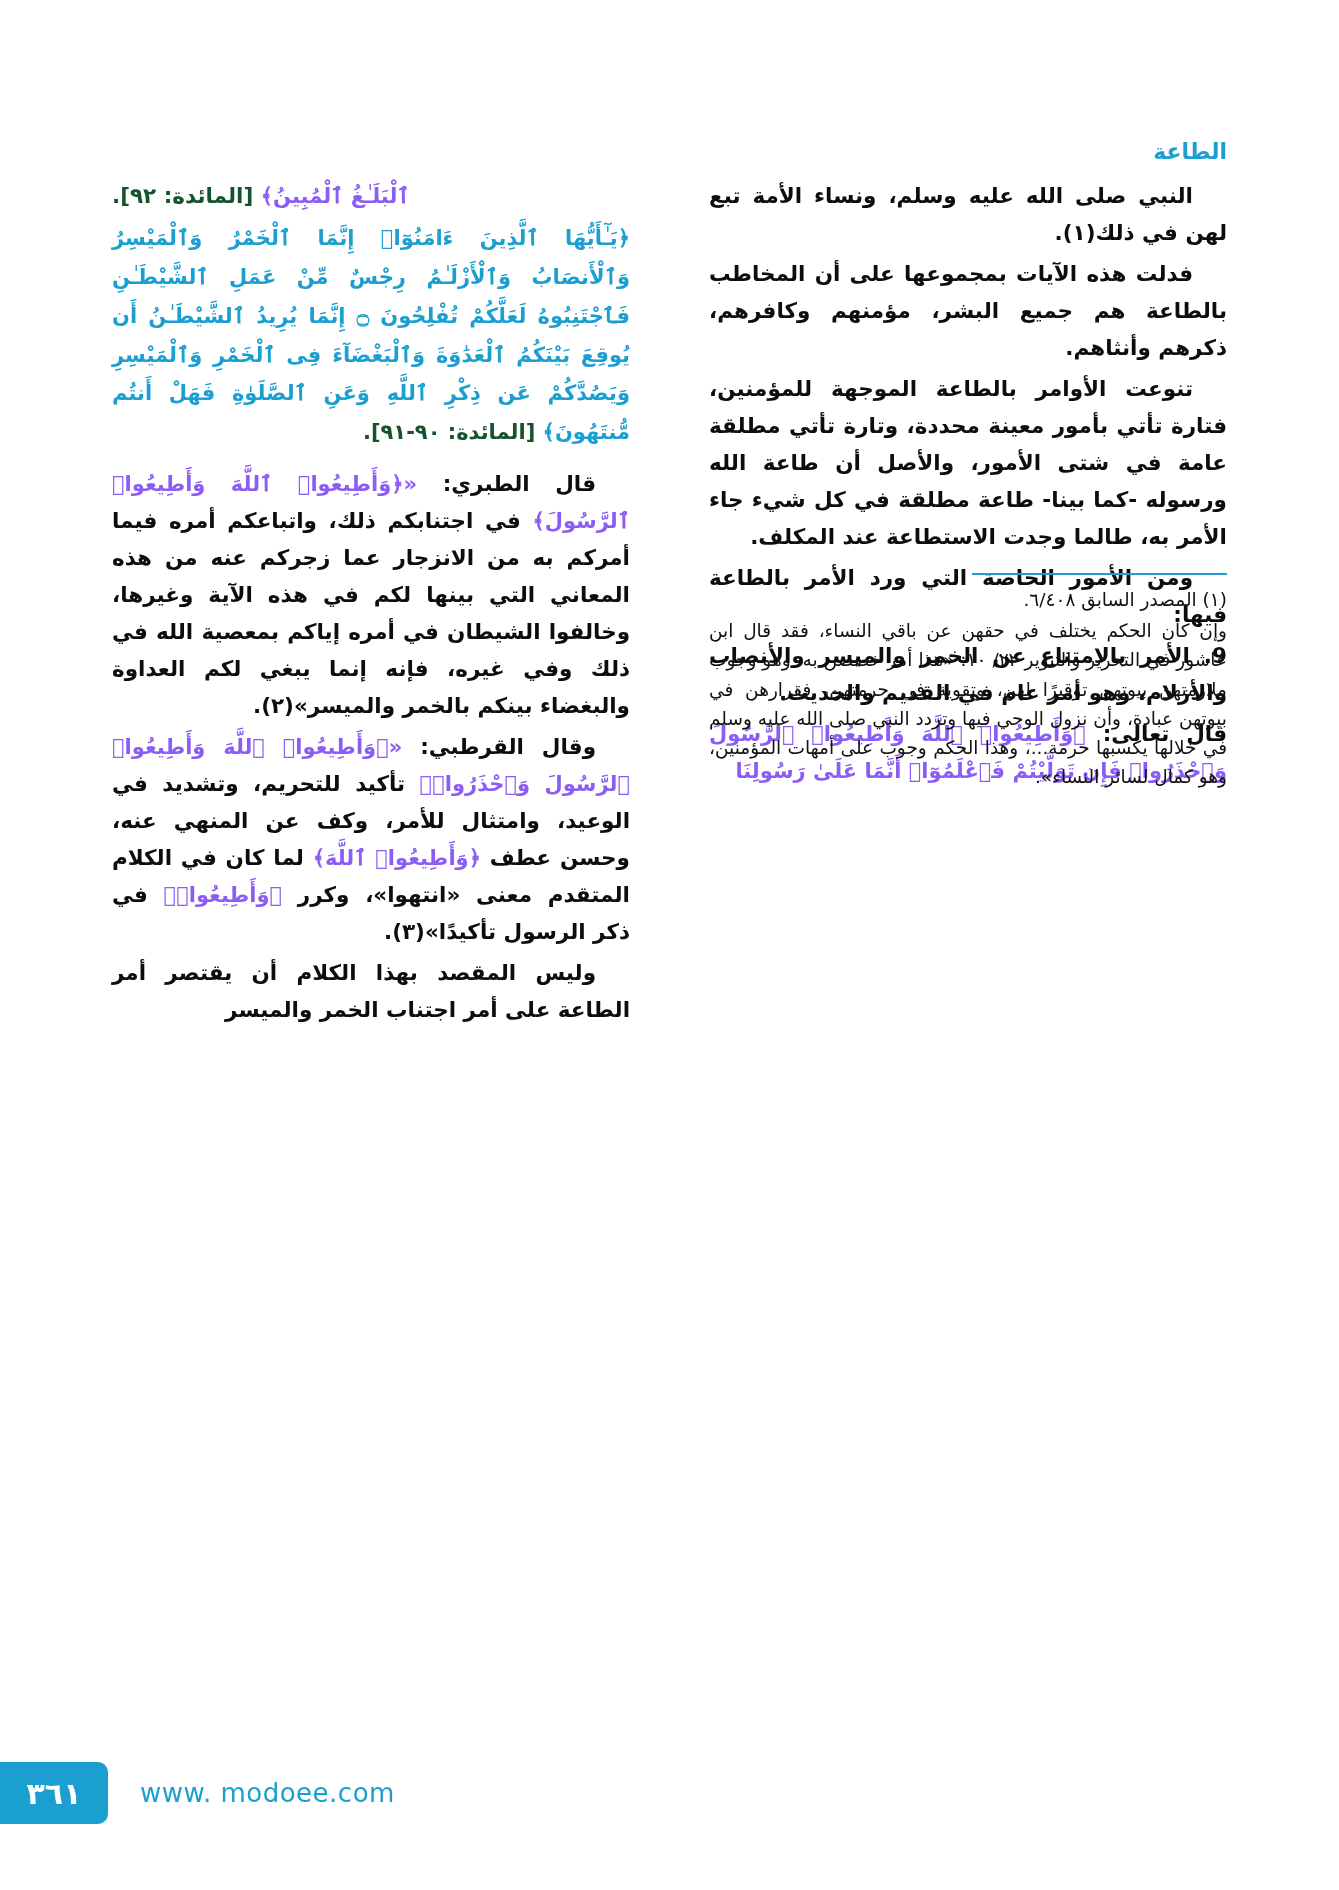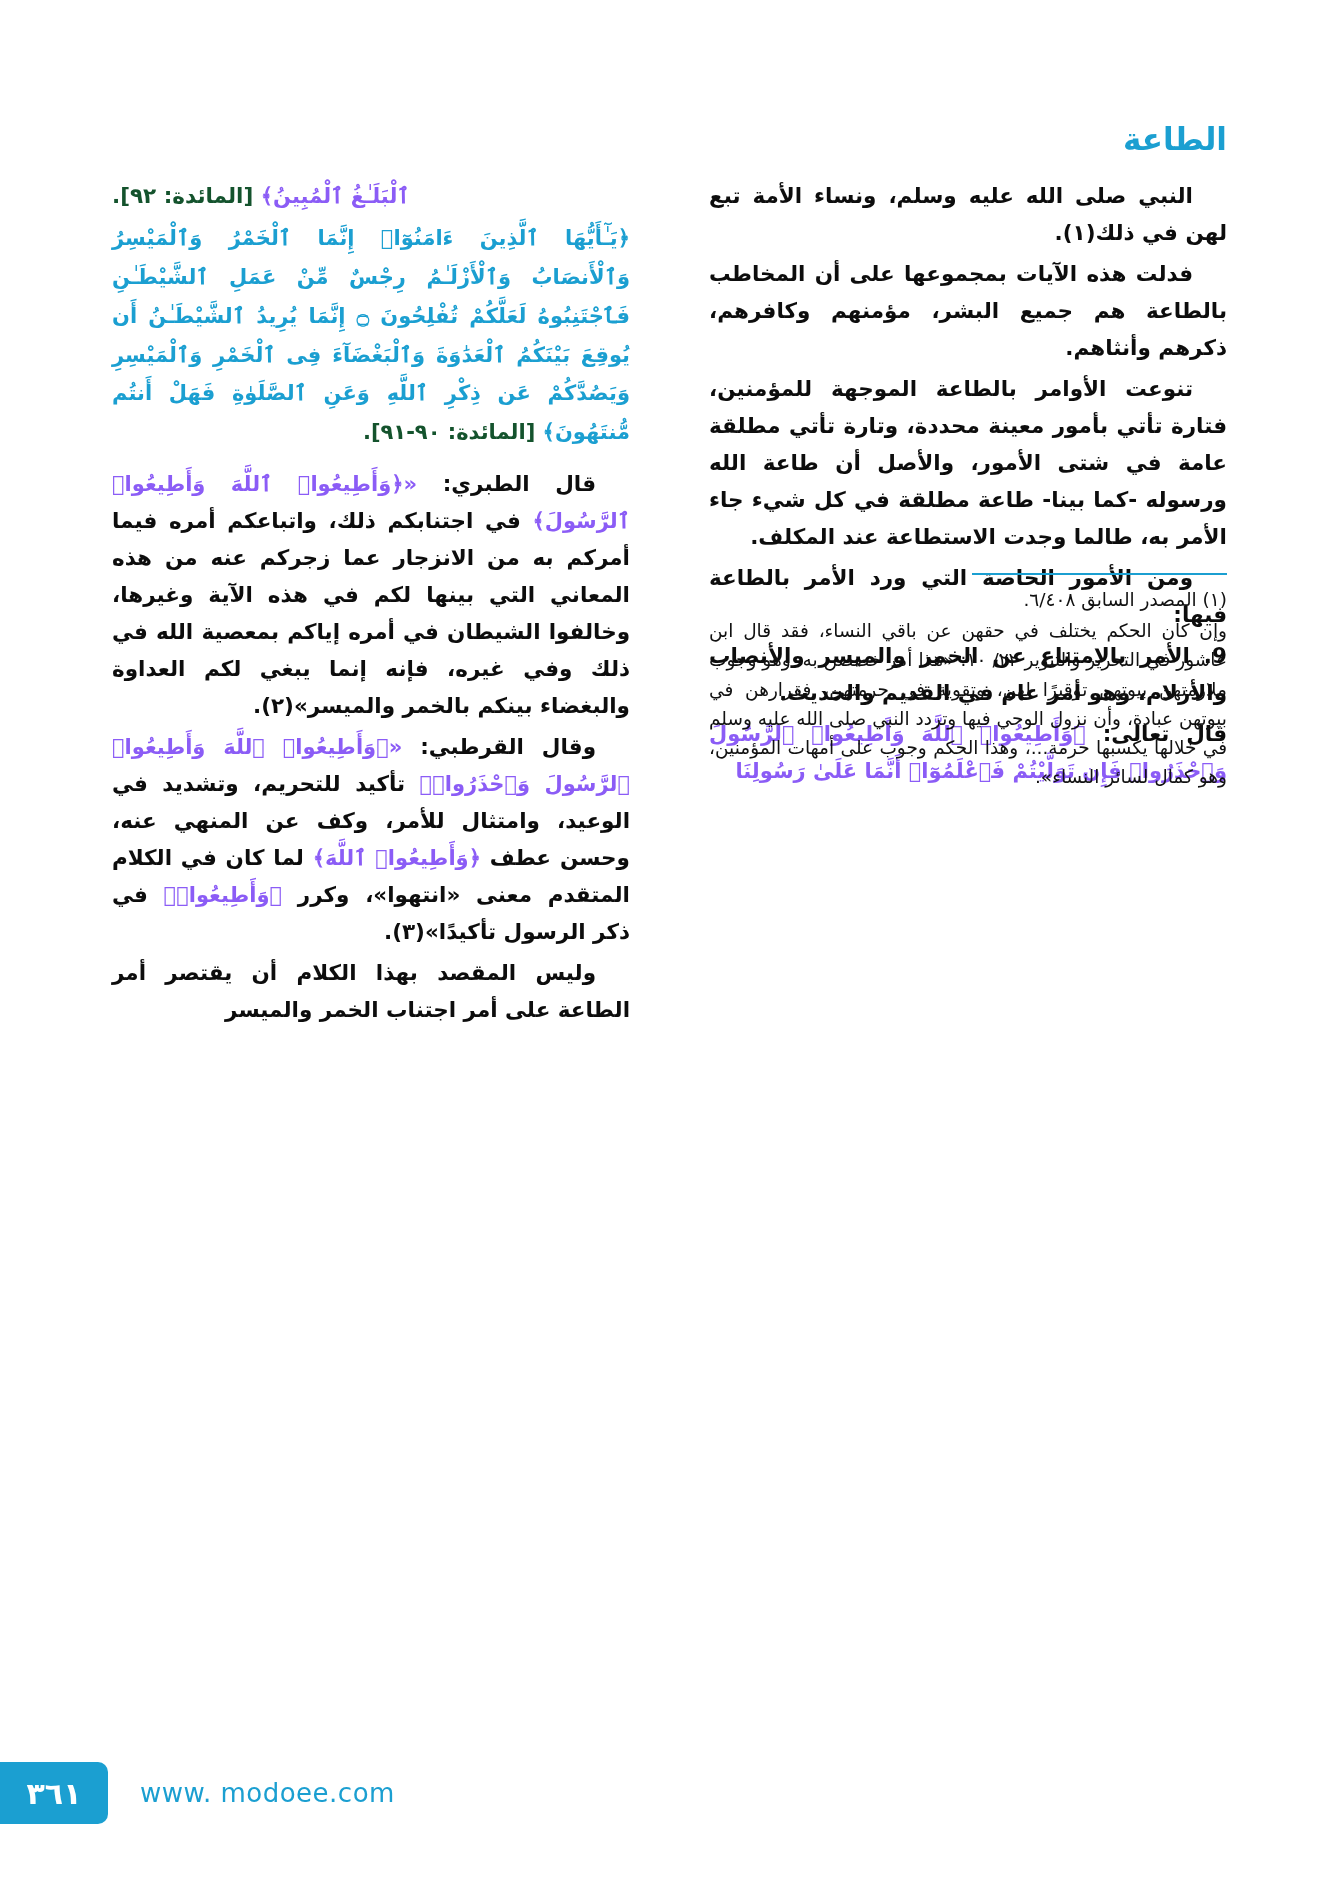--- a/index.html
+++ b/index.html
@@ -24,26 +24,27 @@
   
   .header {
     position: absolute;
     top: 118px;
     right: 112px;
     left: 112px;
     height: 42px;
   }
   .header-title {
     font-family: "DejaVu Sans", sans-serif;
-    font-size: 31px;
+    font-size: 22px;
     color: #1b9fd1;
     font-weight: 600;
     letter-spacing: 0px;
     text-align: right;
     line-height: 42px;
+    margin-top: 13px;
   }
   .header-rule {
     position: absolute;
     right: 0;
     left: 0;
     top: 44px;
     border-bottom: 2px solid #1b9fd1;
     opacity: 0;
   }
 

